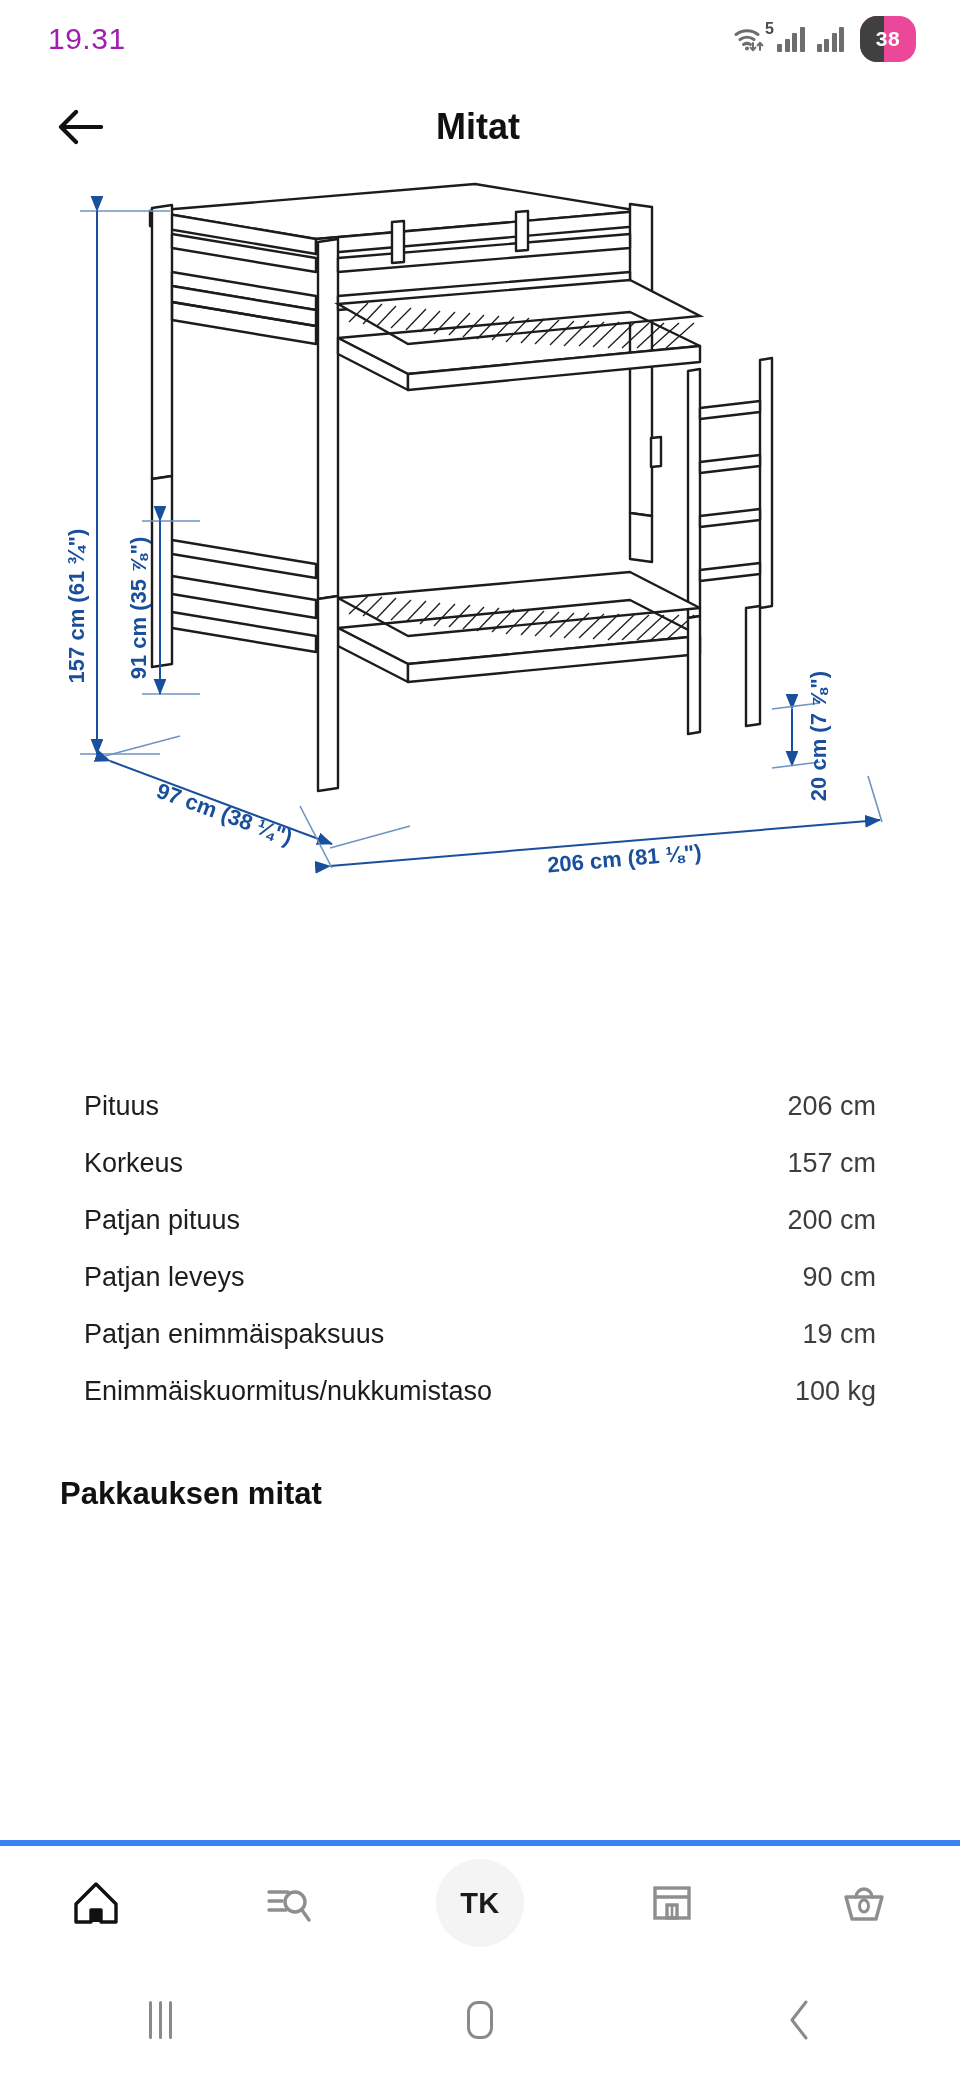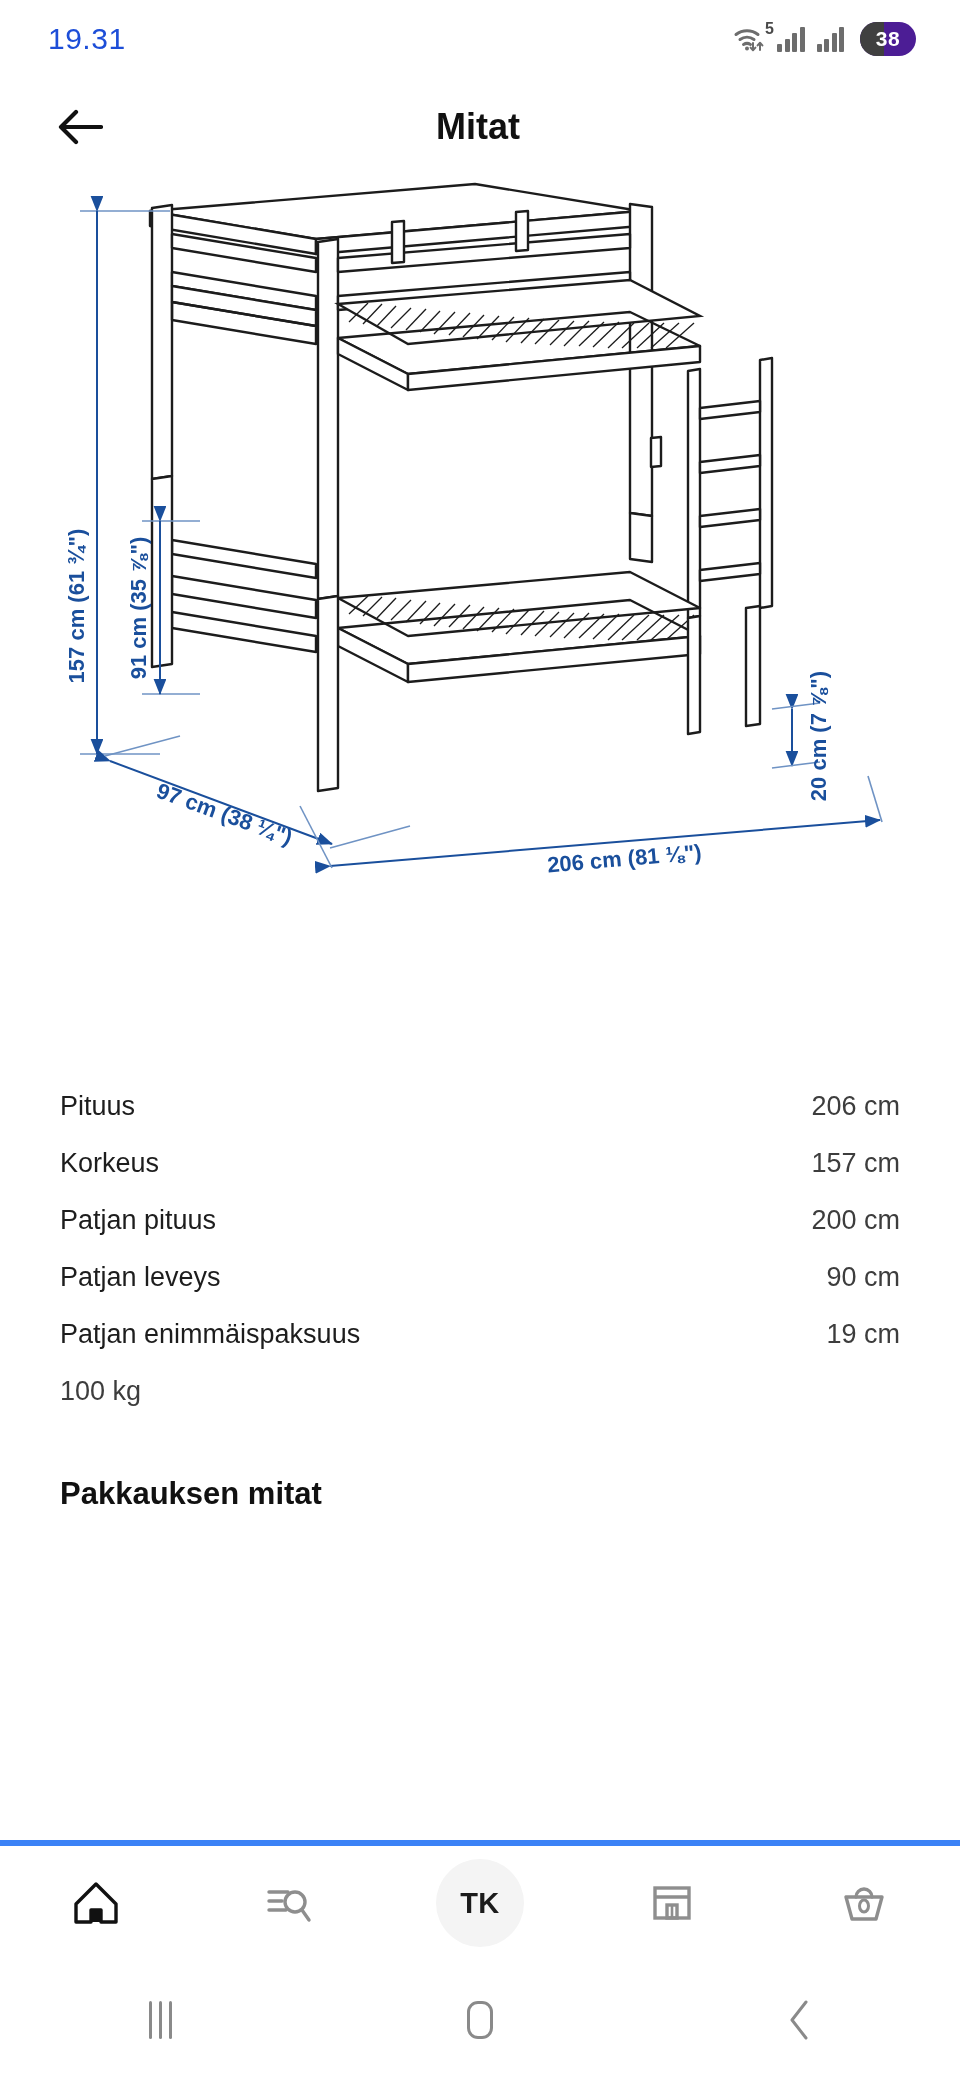--- a/index.html
+++ b/index.html
@@ -23,21 +23,21 @@
     height: 78px;
     flex: 0 0 78px;
     display: flex;
     align-items: center;
     justify-content: space-between;
     padding: 0 44px 0 48px;
   }
   .status-clock {
     font-size: 30px;
     font-weight: 500;
-    color: #1d4ed8;
+    color: #a21caf;
     letter-spacing: .5px;
   }
   .status-icons {
     display: flex;
     align-items: center;
     gap: 12px;
   }
   .wifi-wrap { position: relative; display: flex; align-items: flex-end; }
   .wifi-sup {
     position: absolute;
@@ -48,23 +48,23 @@
     line-height: 1;
   }
   .sig { display: flex; align-items: flex-end; gap: 2.5px; height: 26px; }
   .sig i { display: block; width: 5px; background: #6d6d6d; border-radius: 1px; }
   .sig i:nth-child(1) { height: 8px; }
   .sig i:nth-child(2) { height: 13px; }
   .sig i:nth-child(3) { height: 19px; }
   .sig i:nth-child(4) { height: 25px; }
   .battery-pill {
     position: relative;
-    width: 56px; height: 34px;
+    width: 56px; height: 46px;
     border-radius: 17px;
-    background: #4c1d95;
+    background: #ec4899;
     overflow: hidden;
     display: flex;
     align-items: center;
     justify-content: center;
     margin-left: 4px;
   }
   .battery-fill {
     position: absolute; left: 0; top: 0; bottom: 0;
     width: 43%;
     background: #404040;
@@ -105,21 +105,21 @@
   .content { flex: 1 1 auto; overflow: hidden; position: relative; }
 
   .diagram-wrap {
     width: 960px;
     height: 800px;
     position: relative;
   }
   .diagram-wrap svg { display: block; width: 100%; height: 100%; }
 
   
-  .spec-table { padding: 0 60px; margin-top: 102px; text-align: right; }
+  .spec-table { padding: 0 84px; margin-top: 102px; text-align: right; }
   .spec-row {
     display: flex;
     align-items: baseline;
     justify-content: space-between;
     padding: 13px 0;
   }
   .spec-label {
     font-size: 27px;
     color: #1d1d1d;
     font-weight: 400;
@@ -432,20 +432,21 @@
       </div>
       <div class="spec-row">
         <div class="spec-label">Patjan leveys</div>
         <div class="spec-value">90 cm</div>
       </div>
       <div class="spec-row">
         <div class="spec-label">Patjan enimmäispaksuus</div>
         <div class="spec-value">19 cm</div>
       </div>
       <div class="spec-row">
+        <div class="spec-label">Enimmäiskuormitus/nukkumistaso</div>
         <div class="spec-value">100 kg</div>
       </div>
     </div>
 
 
     <div class="section-heading">Pakkauksen mitat</div>
   </div>
 
   <div class="bottom-nav">
 

